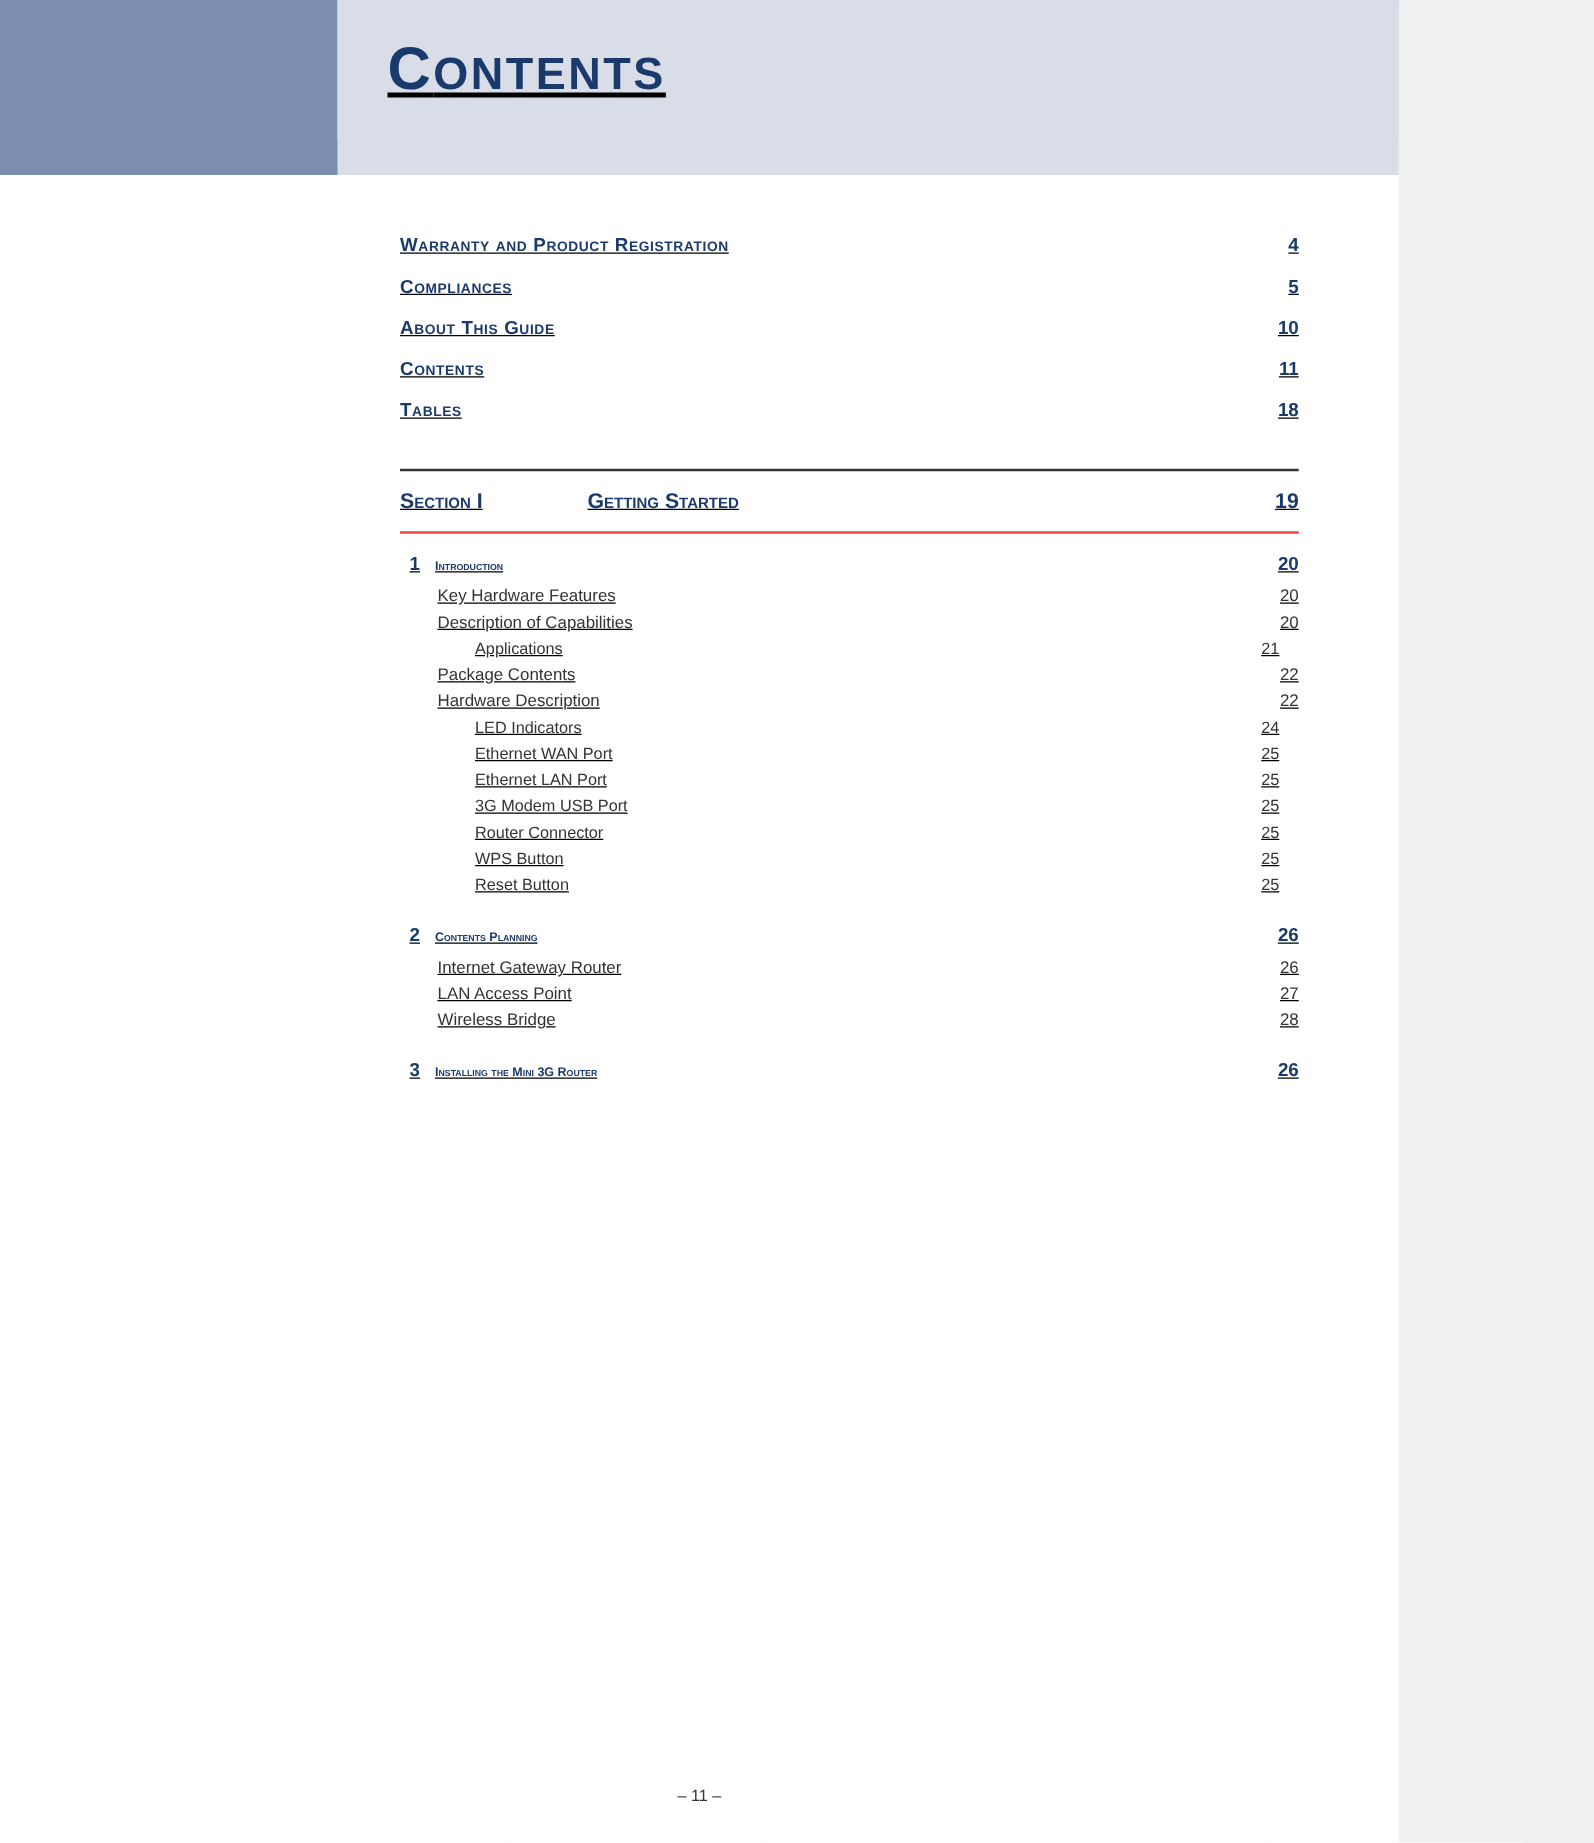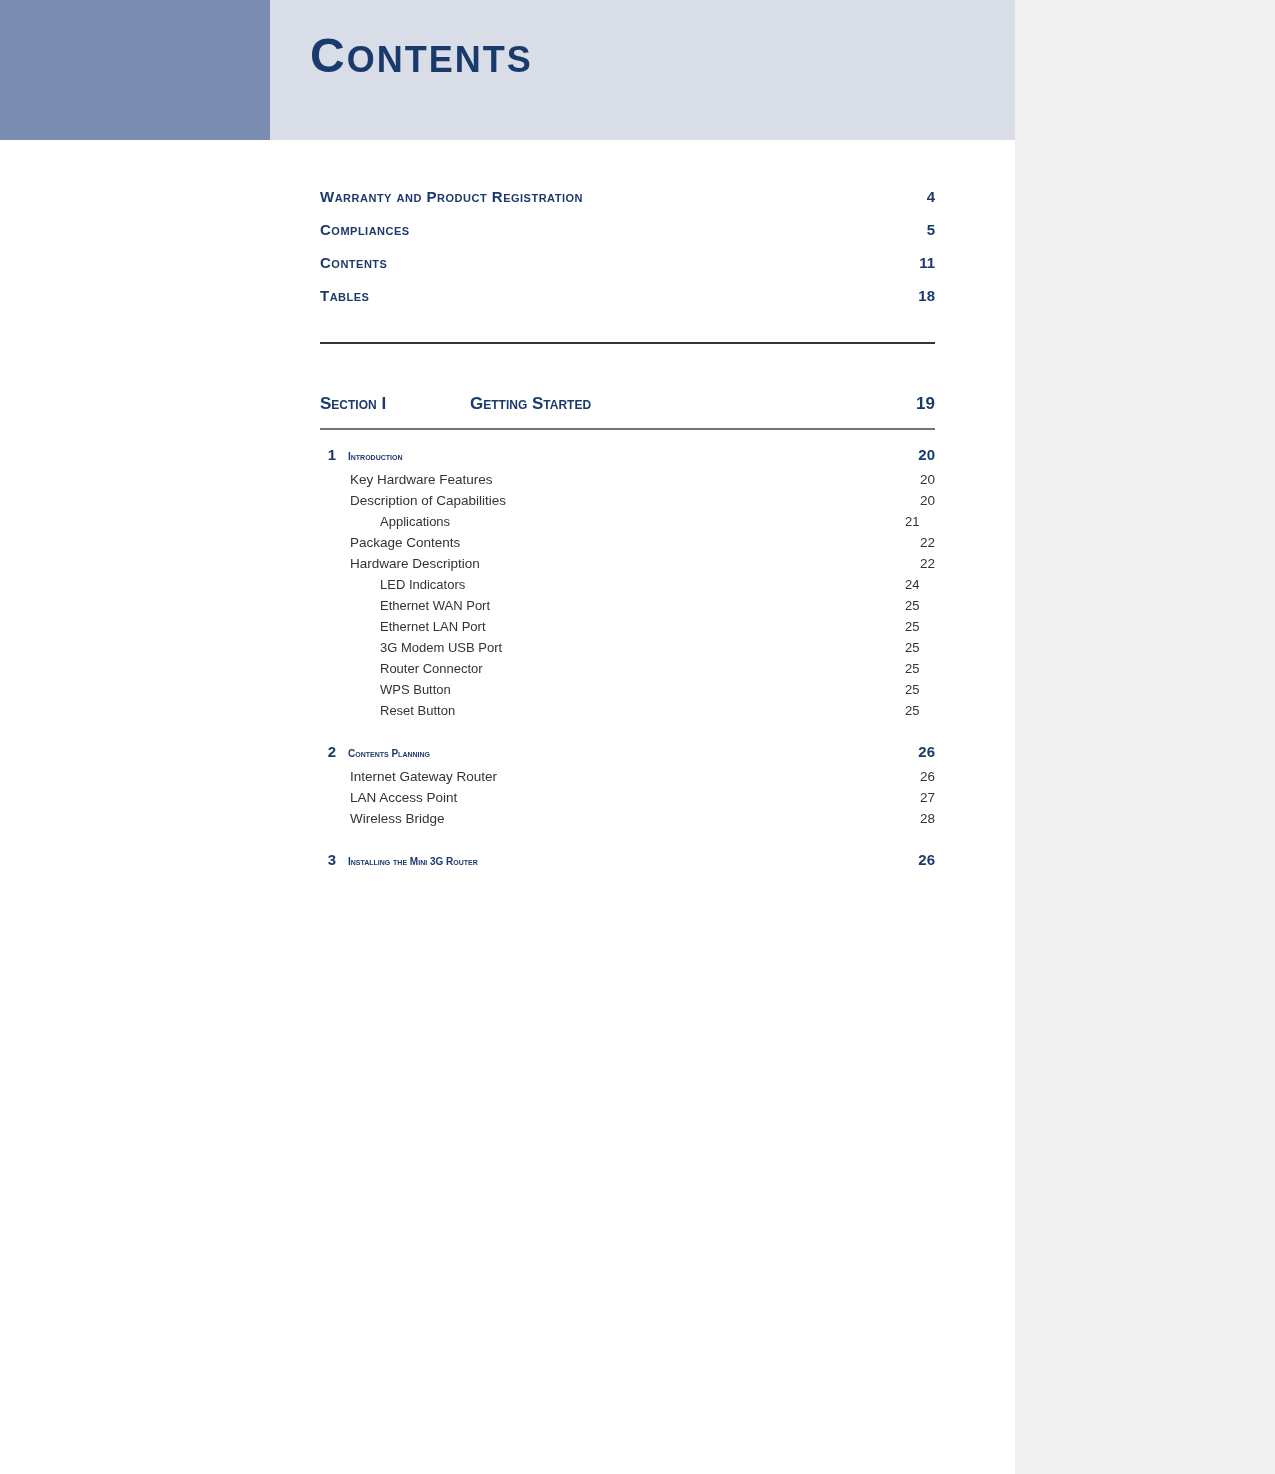--- a/index.html
+++ b/index.html
@@ -7,24 +7,25 @@
     body {
       font-family: Arial, sans-serif;
       background: #f0f0f0;
       width: 1275px;
       min-height: 1474px;
       position: relative;
       overflow-x: hidden;
     }
 
     .page {
-      width: 1015px;
+      width: 1119px;
       min-height: 1474px;
       background: #fff;
       position: relative;
+      text-decoration: underline;
     }
 
     
     .header-banner {
       width: 100%;
       height: 140px;
       background: #d9dde8;
       position: relative;
       display: flex;
       align-items: flex-start;
@@ -101,22 +102,21 @@
       border-top: 2px solid #333;
       margin: 30px 0 0 0;
     }
 
     
     .section-header-row {
       display: flex;
       justify-content: space-between;
       align-items: baseline;
       padding: 14px 0 14px 0;
-      border-bottom: 2px solid #737373;
-      margin-top: 36px;
+      border-bottom: 2px solid #ef4444;
     }
 
     .section-label {
       font-size: 17px;
       font-variant: small-caps;
       font-weight: bold;
       color: #1a3a6b;
       min-width: 130px;
     }
 
@@ -250,20 +250,24 @@
       <div class="toc-entry">
         <span class="toc-entry-title">Warranty and Product Registration</span>
         <span class="toc-entry-page">4</span>
       </div>
 
       <div class="toc-entry">
         <span class="toc-entry-title">Compliances</span>
         <span class="toc-entry-page">5</span>
       </div>
 
+      <div class="toc-entry">
+        <span class="toc-entry-title">About This Guide</span>
+        <span class="toc-entry-page">10</span>
+      </div>
 
       <div class="toc-entry">
         <span class="toc-entry-title">Contents</span>
         <span class="toc-entry-page">11</span>
       </div>
 
 
       <div class="toc-entry">
         <span class="toc-entry-title">Tables</span>
         <span class="toc-entry-page">18</span>
@@ -377,13 +381,16 @@
         <div class="chapter-num-title">
           <span class="chapter-num">3</span>
           <span class="chapter-title">Installing the Mini 3G Router</span>
         </div>
         <span class="chapter-page">26</span>
       </div>
     </div>
 
   </div>
 
+  <div class="footer">
+    <span>– 11 –</span>
+  </div>
 </div>
 
 </body></html>

